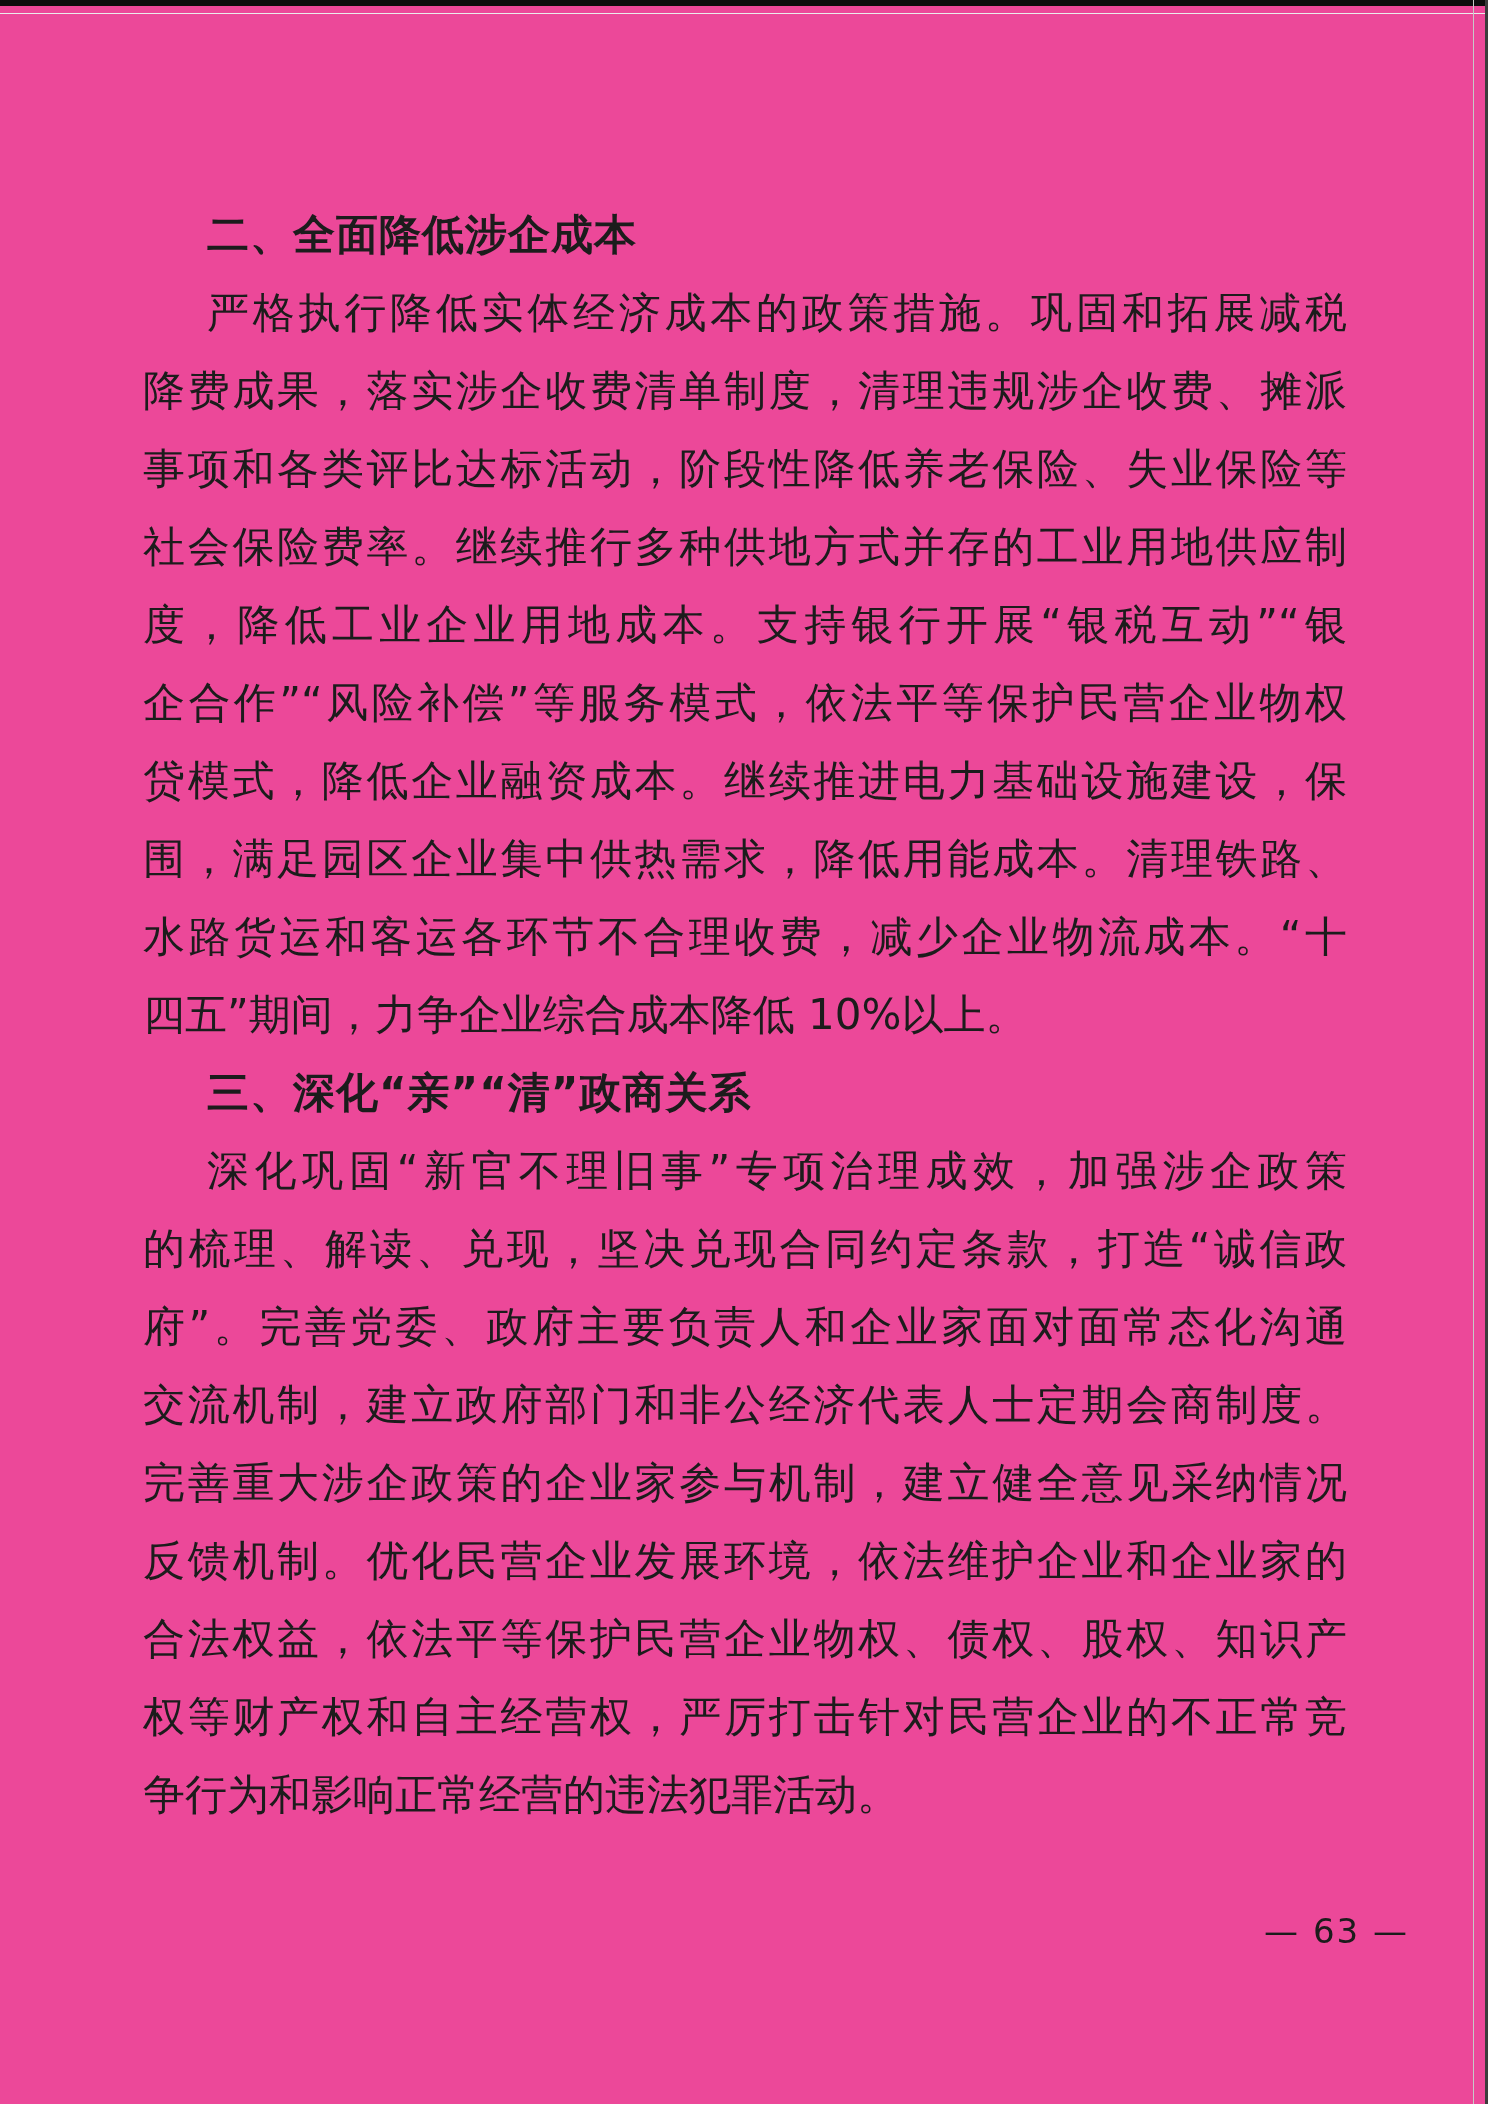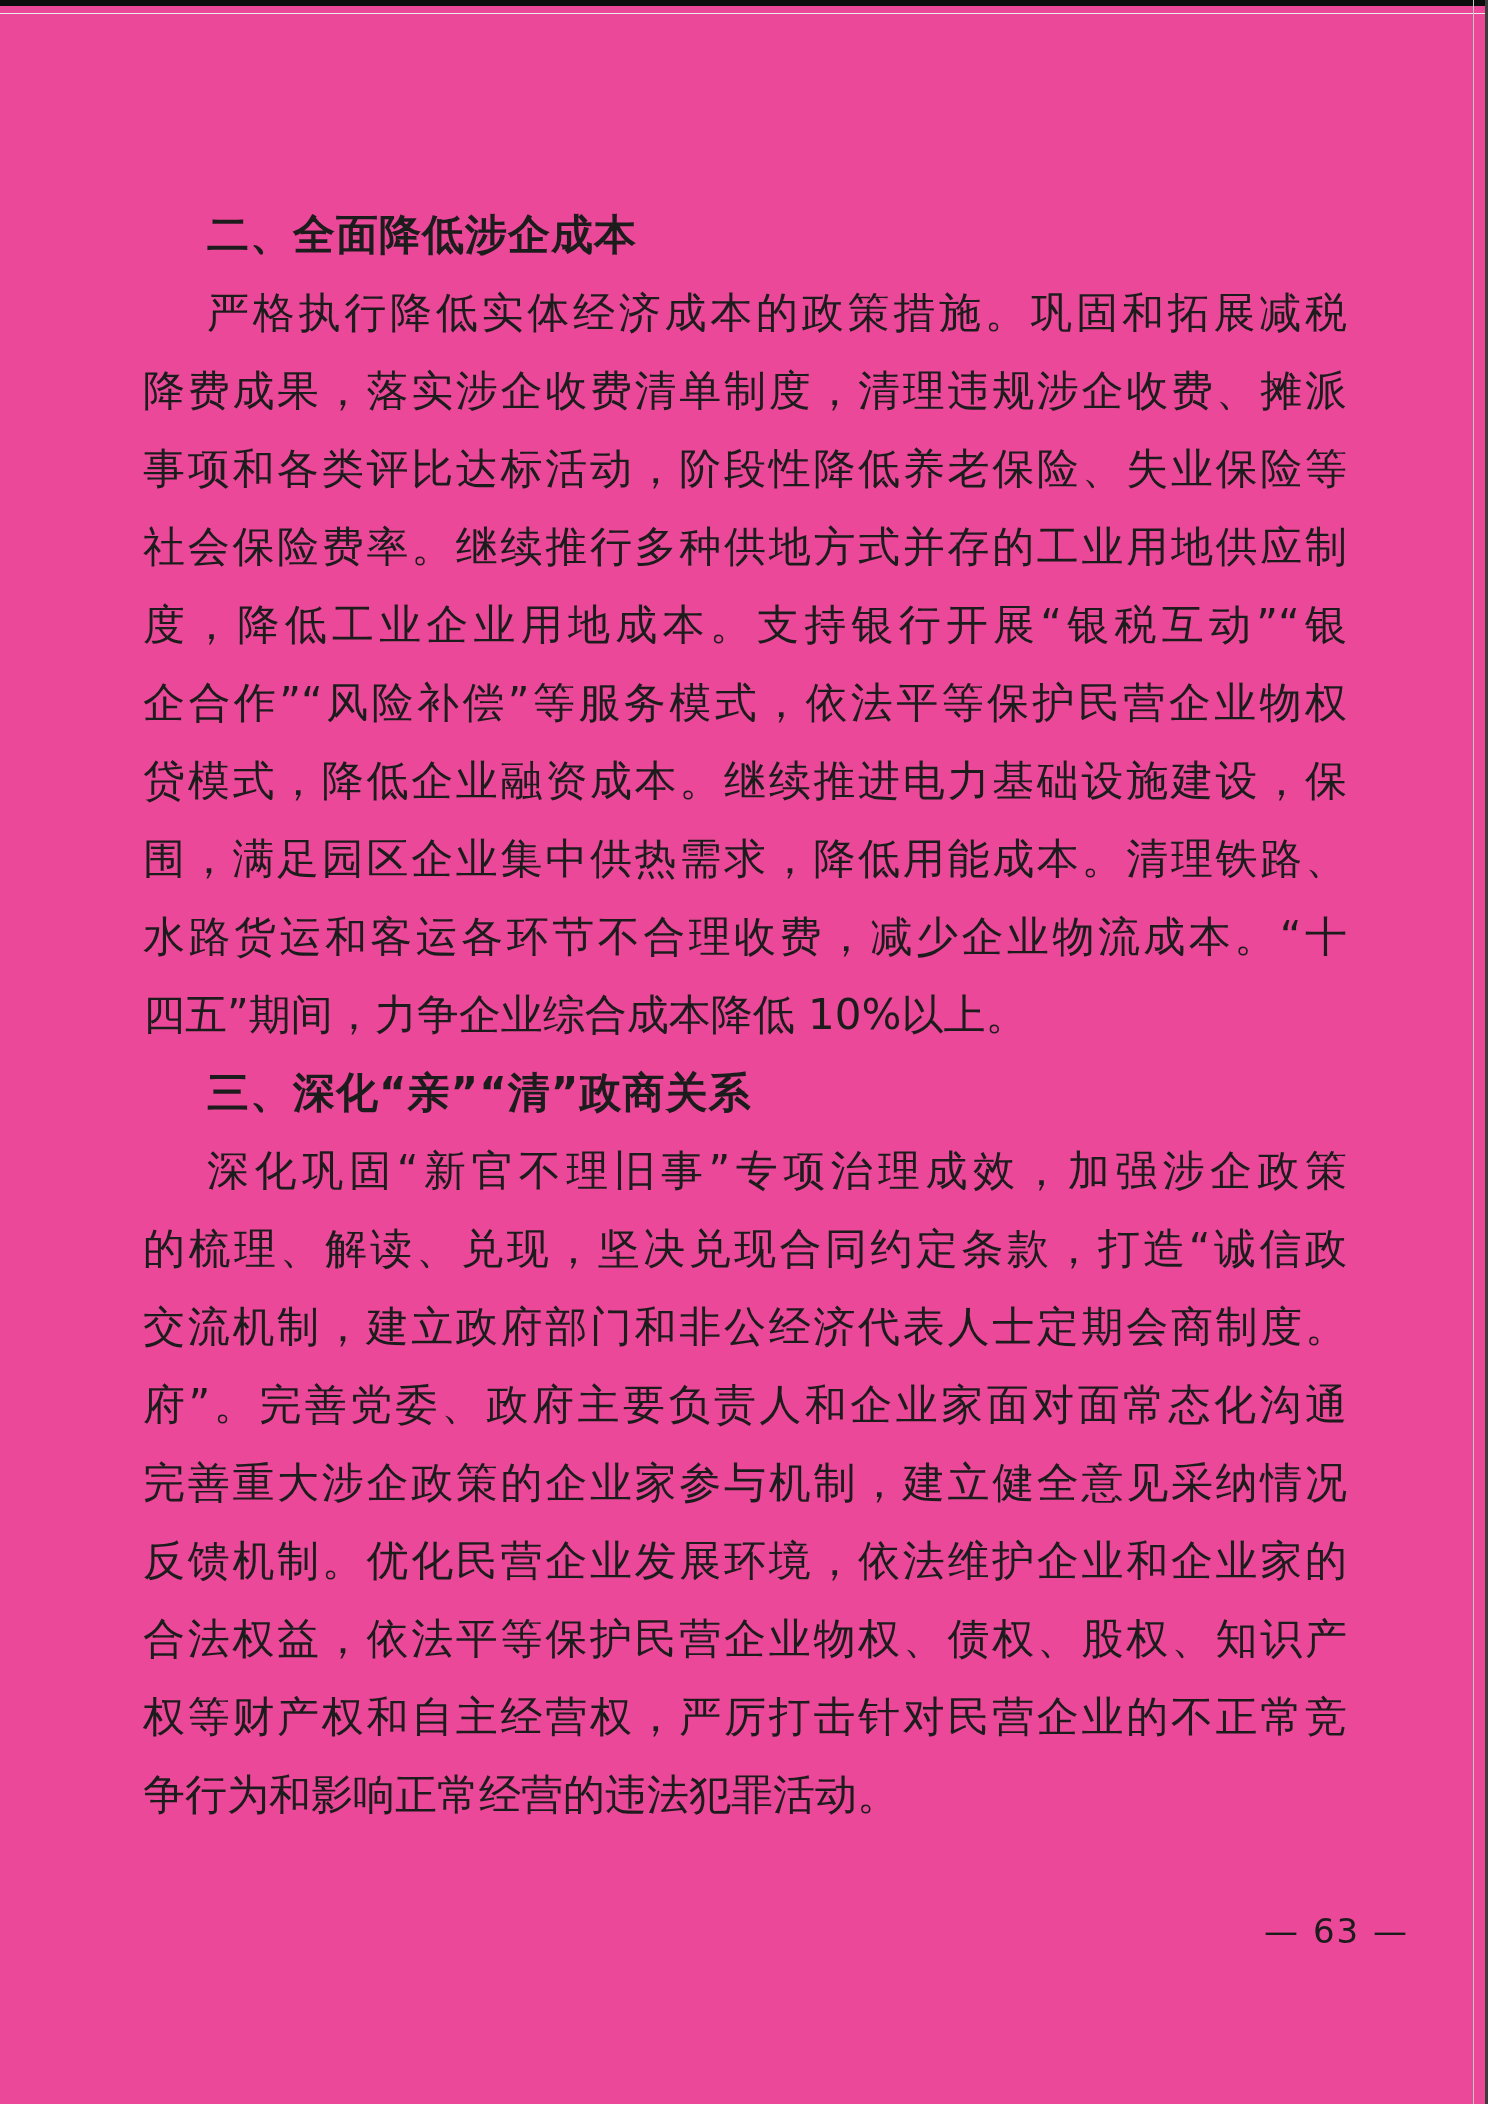--- a/index.html
+++ b/index.html
@@ -113,22 +113,22 @@
       <div class="line">围，满足园区企业集中供热需求，降低用能成本。清理铁路、</div>
       <div class="line">水路货运和客运各环节不合理收费，减少企业物流成本。“十</div>
       <div class="line line-last">四五”期间，力争企业综合成本降低 10%以上。</div>
     </div>
 
     <div class="section-heading">三、深化“亲”“清”政商关系</div>
 
     <div class="para">
       <div class="line line-first">深化巩固“新官不理旧事”专项治理成效，加强涉企政策</div>
       <div class="line">的梳理、解读、兑现，坚决兑现合同约定条款，打造“诚信政</div>
+      <div class="line">府”。完善党委、政府主要负责人和企业家面对面常态化沟通</div>
       <div class="line">交流机制，建立政府部门和非公经济代表人士定期会商制度。</div>
-      <div class="line">府”。完善党委、政府主要负责人和企业家面对面常态化沟通</div>
       <div class="line">完善重大涉企政策的企业家参与机制，建立健全意见采纳情况</div>
       <div class="line">反馈机制。优化民营企业发展环境，依法维护企业和企业家的</div>
       <div class="line">合法权益，依法平等保护民营企业物权、债权、股权、知识产</div>
       <div class="line">权等财产权和自主经营权，严厉打击针对民营企业的不正常竞</div>
       <div class="line line-last">争行为和影响正常经营的违法犯罪活动。</div>
     </div>
 
   </div>
 
   <div class="page-number">— 63 —</div>

